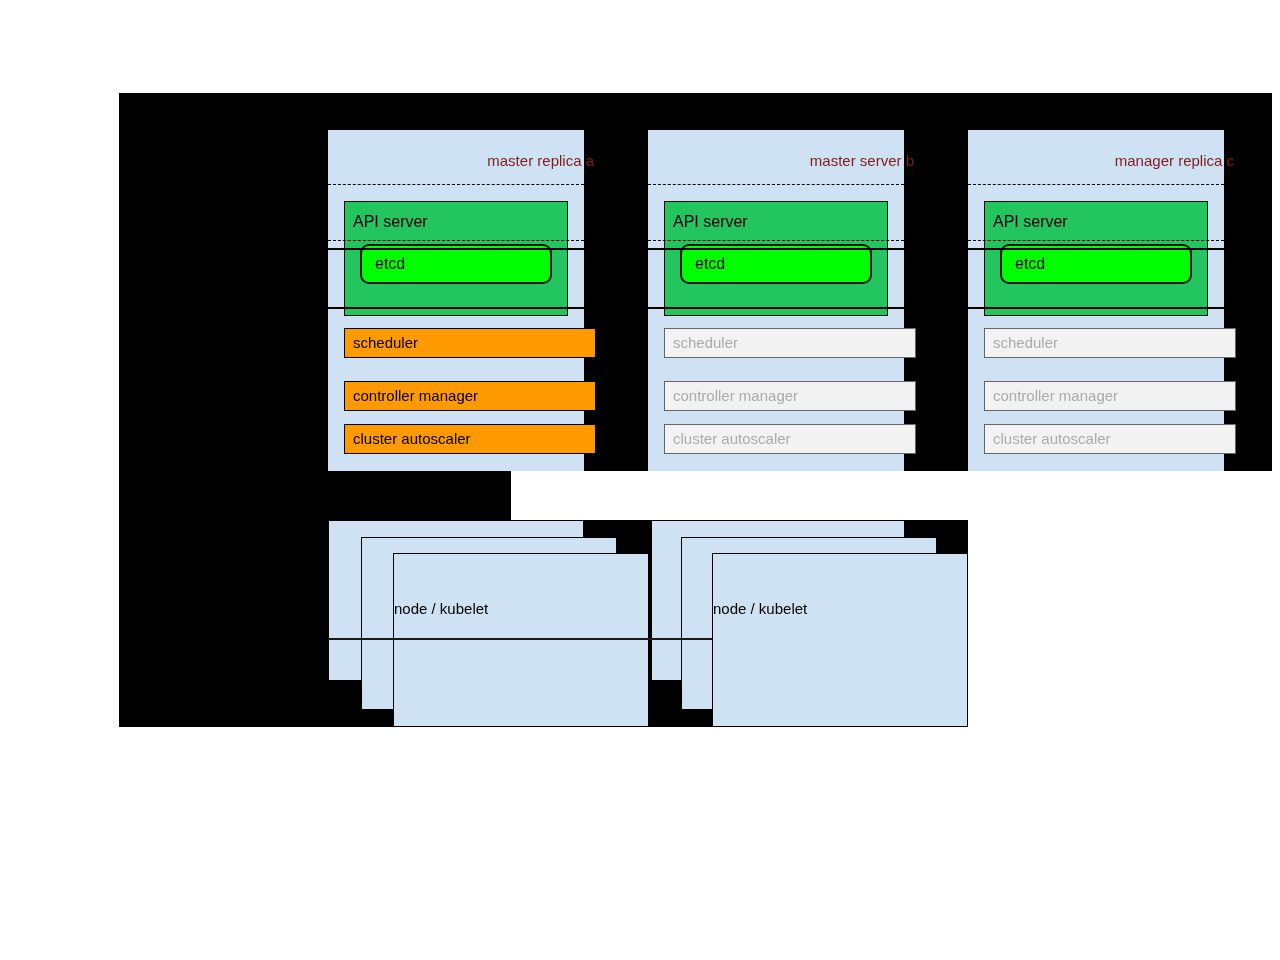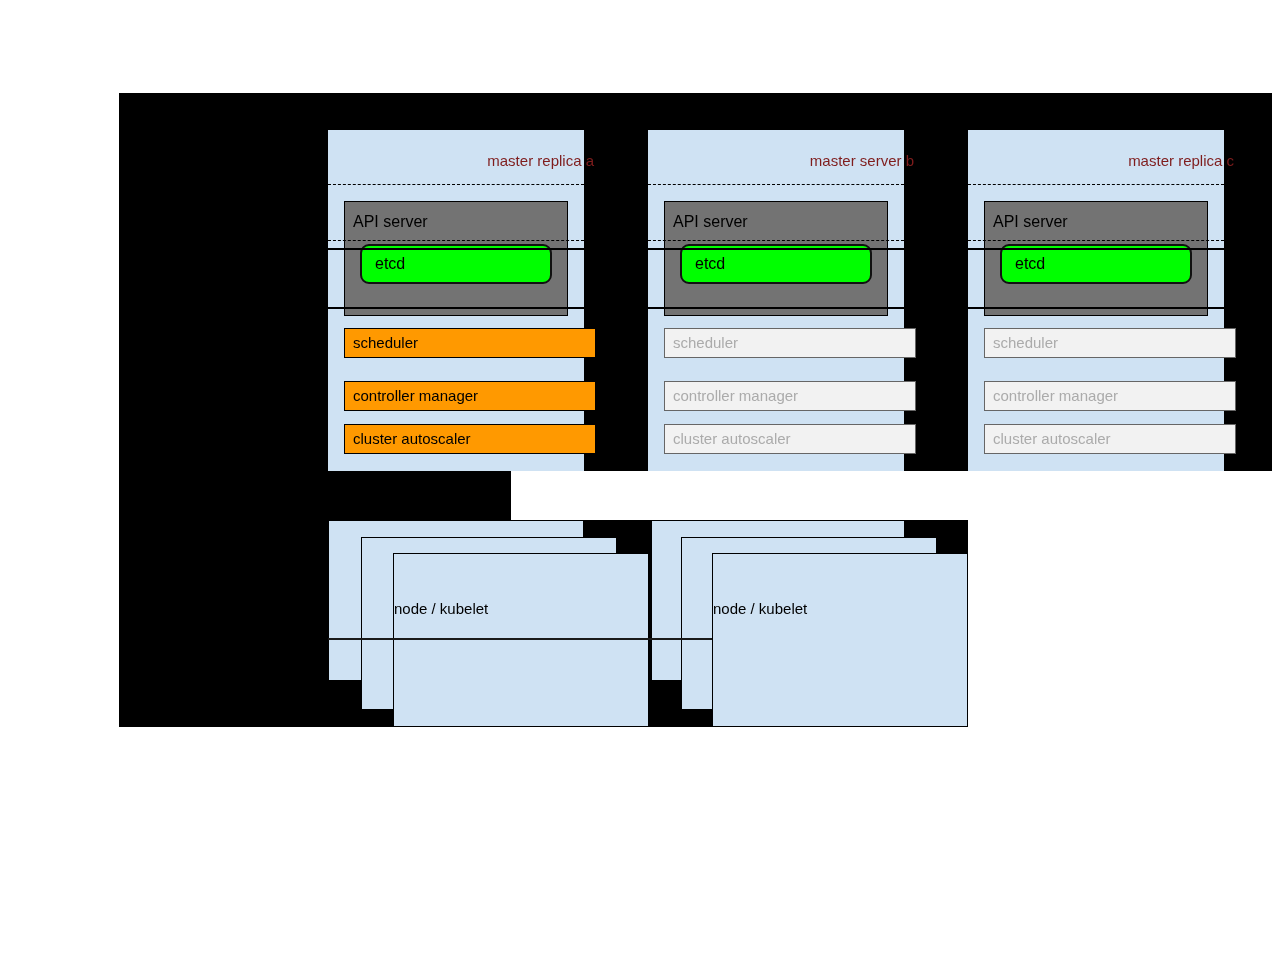--- a/index.html
+++ b/index.html
@@ -14,21 +14,21 @@
   
   .replica{position:absolute;top:130px;width:256px;height:341px;background:#cfe2f3;}
   .r-a{left:328px;} .r-b{left:648px;} .r-c{left:968px;}
   .replica-title{position:absolute;left:0;top:22px;width:100%;height:18px;line-height:18px;
                  text-align:right;font-size:15px;color:#7f1d1d;margin-left:10px;}
   .dash{position:absolute;left:0;width:100%;height:0;border-top:1px dashed #000;}
   .dash-1{top:54px;} .dash-2{top:110px;}
   .hline{position:absolute;left:0;width:100%;height:2px;background:#000;}
   .hl-1{top:118px;} .hl-2{top:177px;}
   .orange-big{position:absolute;left:16px;top:71px;width:224px;height:115px;
-              background:#737373;border:1px solid #000;box-sizing:border-box;}
+              background:#22c55e;border:1px solid #000;box-sizing:border-box;}
   .api-label{position:absolute;left:8px;top:11px;font-size:16px;color:#000;}
   .etcd{position:absolute;left:15px;top:42px;width:192px;height:40px;background:#00ff00;
         border:2px solid #111;border-radius:9px;box-sizing:border-box;}
   .etcd-label{position:absolute;left:13px;top:0;height:36px;line-height:36px;font-size:16px;color:#000;}
   .comp{position:absolute;left:16px;width:252px;height:30px;box-sizing:border-box;
         font-size:15px;line-height:28px;padding-left:8px;white-space:nowrap;overflow:hidden;}
   .comp-1{top:198px;} .comp-2{top:251px;} .comp-3{top:294px;}
   .replica.highlighted .comp{background:#ff9900;border:1px solid #000;color:#000;}
   .replica.dimmed .comp{background:#f2f2f2;border:1px solid #666666;color:#ababab;}
 
@@ -80,21 +80,21 @@
     </div>
     <div class="dash dash-2"></div>
     <div class="hline hl-1"></div>
     <div class="hline hl-2"></div>
     <div class="comp comp-1">scheduler</div>
     <div class="comp comp-2">controller manager</div>
     <div class="comp comp-3">cluster autoscaler</div>
   </div>
 
   <div class="replica r-c dimmed">
-    <div class="replica-title">master replica c</div>
+    <div class="replica-title">manager replica c</div>
     <div class="dash dash-1"></div>
     <div class="orange-big">
       <div class="api-label">API server</div>
       <div class="etcd">
         <div class="etcd-label">etcd</div>
       </div>
     </div>
     <div class="dash dash-2"></div>
     <div class="hline hl-1"></div>
     <div class="hline hl-2"></div>

